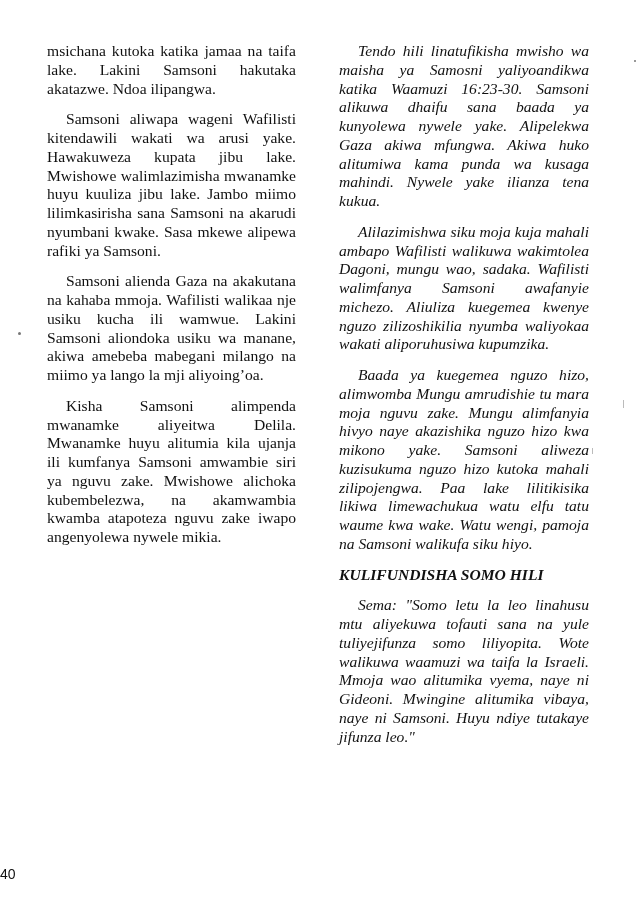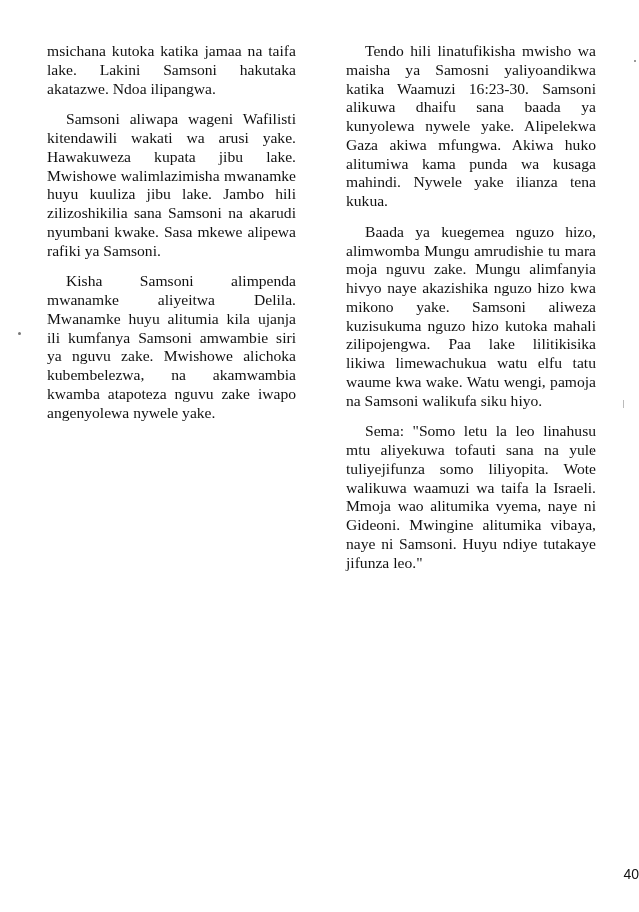--- a/index.html
+++ b/index.html
@@ -8,54 +8,57 @@
     .col {
       position: absolute;
       top: 42px;
       font-family: "Liberation Serif", "DejaVu Serif", serif;
       font-size: 15.6px;
       line-height: 18.75px;
       color: #111;
       text-align: justify;
     }
     .col-left { left: 47px; width: 249px; }
-    .col-right { left: 346px; width: 250px; }
+    .col-right { left: 339px; width: 250px; font-style: italic; }
     .col p { margin: 0 0 12px 0; text-indent: 19px; hyphens: none; }
     .col p.noindent { text-indent: 0; }
     .col h3 {
       margin: 4px 0 12px 0;
       font-size: 15.6px;
       font-weight: bold;
       text-align: left;
       line-height: 18.75px;
     }
     .page-number {
       position: absolute;
       top: 866px; left: 0; width: 639px;
-      text-align: right;
+      text-align: left;
       font-family: "Liberation Sans", "DejaVu Sans", sans-serif;
       font-size: 14px;
       color: #111;
     }
     .speck { position: absolute; background: #777; border-radius: 50%; }
   </style>
 </head>
 <body>
 
 <div class="page">
 
   <div class="col col-left">
     <p class="noindent">msichana kutoka katika jamaa na taifa lake. Lakini Samsoni hakutaka akatazwe. Ndoa ilipangwa.</p>
-    <p>Samsoni aliwapa wageni Wafilisti kitendawili wakati wa arusi yake. Hawakuweza kupata jibu lake. Mwishowe walimlazimisha mwanamke huyu kuuliza jibu lake. Jambo hili zilizoshikilia sana Samsoni na akarudi nyumbani kwake. Sasa mkewe alipewa rafiki ya Samsoni.</p>
-    <p>Kisha Samsoni alimpenda mwanamke aliyeitwa Delila. Mwanamke huyu alitumia kila ujanja ili kumfanya Samsoni amwambie siri ya nguvu zake. Mwishowe alichoka kubembelezwa, na akamwambia kwamba atapoteza nguvu zake iwapo angenyolewa nywele yake.</p>
+    <p>Samsoni aliwapa wageni Wafilisti kitendawili wakati wa arusi yake. Hawakuweza kupata jibu lake. Mwishowe walimlazimisha mwanamke huyu kuuliza jibu lake. Jambo miimo lilimkasirisha sana Samsoni na akarudi nyumbani kwake. Sasa mkewe alipewa rafiki ya Samsoni.</p>
+    <p>Samsoni alienda Gaza na akakutana na kahaba mmoja. Wafilisti walikaa nje usiku kucha ili wamwue. Lakini Samsoni aliondoka usiku wa manane, akiwa amebeba mabegani milango na miimo ya lango la mji aliyoing’oa.</p>
+    <p>Kisha Samsoni alimpenda mwanamke aliyeitwa Delila. Mwanamke huyu alitumia kila ujanja ili kumfanya Samsoni amwambie siri ya nguvu zake. Mwishowe alichoka kubembelezwa, na akamwambia kwamba atapoteza nguvu zake iwapo angenyolewa nywele mikia.</p>
   </div>
 
   <div class="col col-right">
     <p>Tendo hili linatufikisha mwisho wa maisha ya Samosni yaliyoandikwa katika Waamuzi 16:23-30. Samsoni alikuwa dhaifu sana baada ya kunyolewa nywele yake. Alipelekwa Gaza akiwa mfungwa. Akiwa huko alitumiwa kama punda wa kusaga mahindi. Nywele yake ilianza tena kukua.</p>
+    <p>Alilazimishwa siku moja kuja mahali ambapo Wafilisti walikuwa wakimtolea Dagoni, mungu wao, sadaka. Wafilisti walimfanya Samsoni awafanyie michezo. Aliuliza kuegemea kwenye nguzo zilizoshikilia nyumba waliyokaa wakati aliporuhusiwa kupumzika.</p>
     <p>Baada ya kuegemea nguzo hizo, alimwomba Mungu amrudishie tu mara moja nguvu zake. Mungu alimfanyia hivyo naye akazishika nguzo hizo kwa mikono yake. Samsoni aliweza kuzisukuma nguzo hizo kutoka mahali zilipojengwa. Paa lake lilitikisika likiwa limewachukua watu elfu tatu waume kwa wake. Watu wengi, pamoja na Samsoni walikufa siku hiyo.</p>
+    <h3>KULIFUNDISHA SOMO HILI</h3>
     <p>Sema: "Somo letu la leo linahusu mtu aliyekuwa tofauti sana na yule tuliyejifunza somo liliyopita. Wote walikuwa waamuzi wa taifa la Israeli. Mmoja wao alitumika vyema, naye ni Gideoni. Mwingine alitumika vibaya, naye ni Samsoni. Huyu ndiye tutakaye jifunza leo."</p>
   </div>
 
   <div class="page-number">40</div>
 
   <span class="speck" style="left:18px;top:332px;width:3px;height:3px;"></span>
   <span class="speck" style="left:634px;top:60px;width:2px;height:2px;"></span>
   <span class="speck" style="left:623px;top:400px;width:1px;height:8px;border-radius:0;background:#bbb;"></span>
   <span class="speck" style="left:592px;top:448px;width:1px;height:6px;border-radius:0;background:#bbb;"></span>
 </div>

